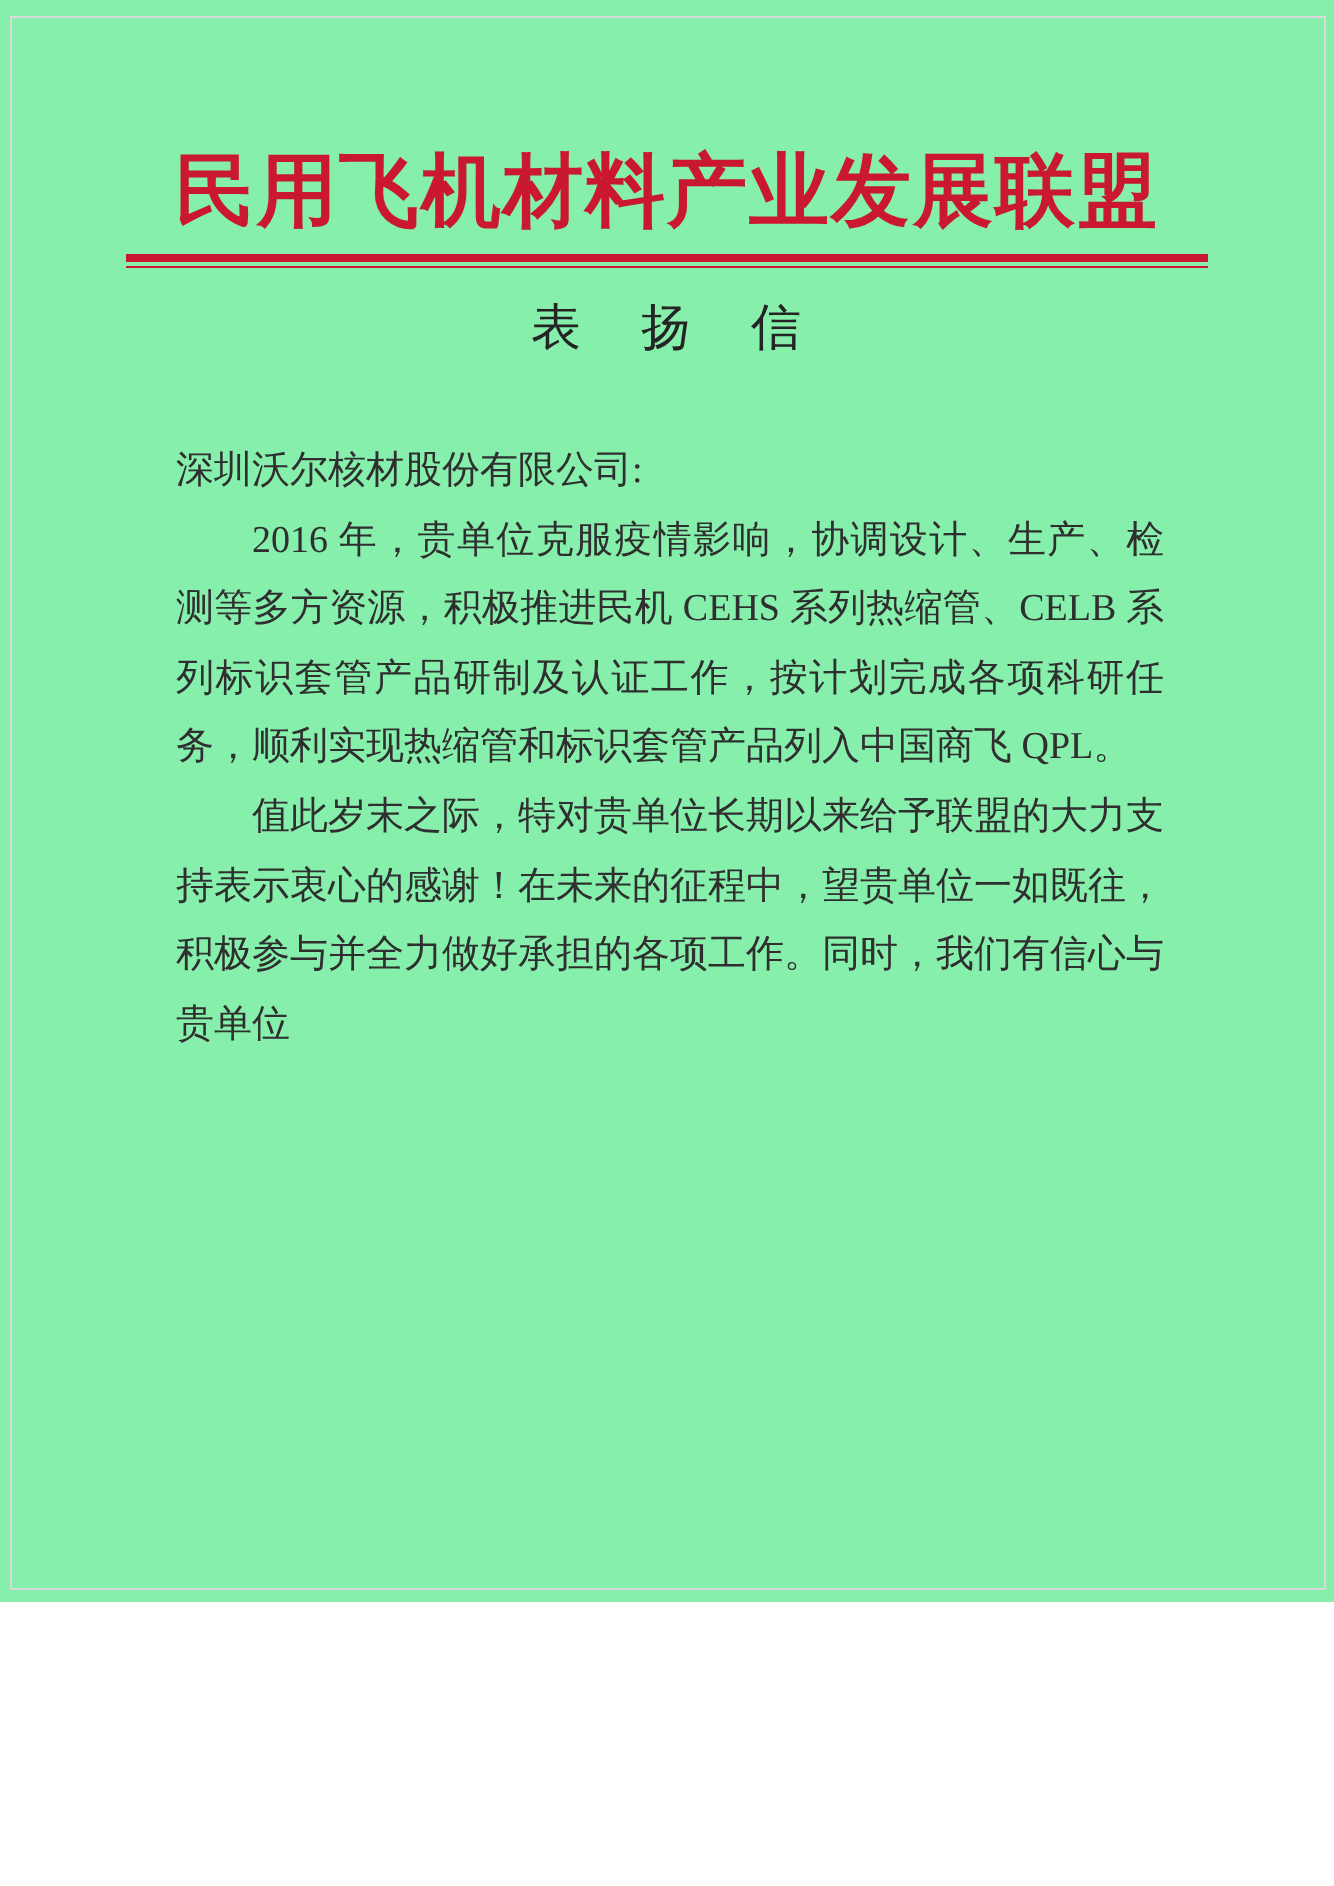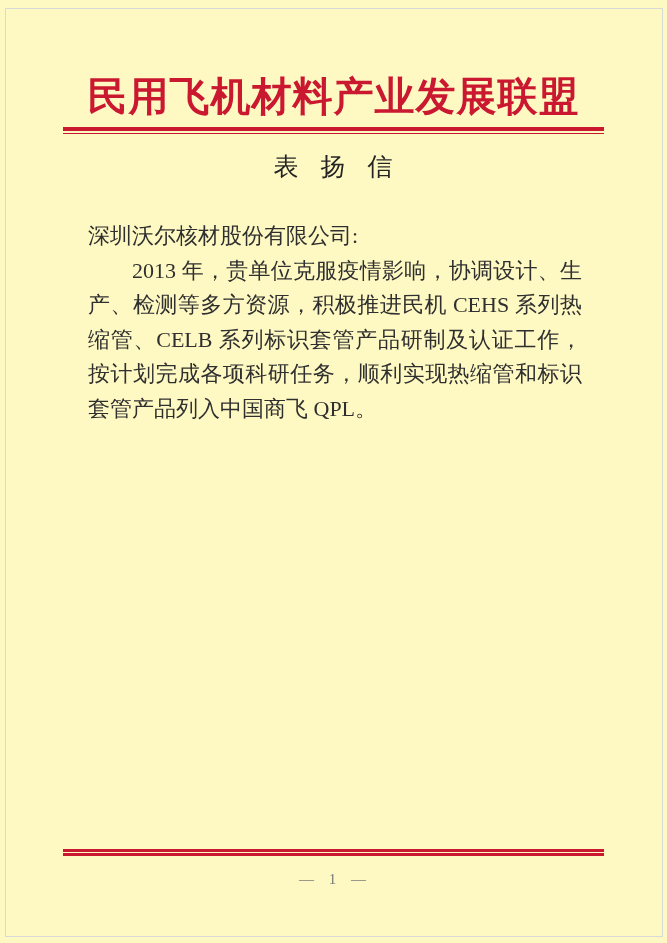--- a/index.html
+++ b/index.html
@@ -10,22 +10,22 @@
   }
   * { box-sizing: border-box; }
   html, body {
     margin: 0;
     padding: 0;
     background: #ffffff;
   }
   .canvas {
     position: relative;
     width: 667px;
-    height: 943px;
-    background: #fef9c3;
+    height: 801px;
+    background: #86efac;
     overflow: hidden;
     font-family: "Liberation Serif", "DejaVu Serif", serif;
   }
   .page-frame {
     position: absolute;
     left: 5px;
     top: 8px;
     right: 4px;
     bottom: 6px;
     border: 1px solid var(--page-border);
@@ -54,34 +54,34 @@
   .header-rule .rule-thick { height: 3.5px; background: var(--accent-red); }
   .header-rule .rule-gap   { height: 2px; background: transparent; }
   .header-rule .rule-thin  { height: 1.5px; background: var(--accent-red); }
   .letter-title {
     position: absolute;
     top: 150px;
     left: 0;
     width: 100%;
     margin: 0;
     text-align: center;
-    font-family: Liberation Sans, sans-serif;
+    font-family: Liberation Mono, monospace;
     font-weight: 500;
     font-size: 25px;
     line-height: 32px;
     word-spacing: 13px;
     letter-spacing: 1px;
     color: #242424;
   }
   .letter-body {
     position: absolute;
     left: 88px;
     top: 219px;
     width: 494px;
-    font-size: 22px;
+    font-size: 19px;
     line-height: 34.6px;
     color: var(--body-text);
     text-align: justify;
   }
   .letter-body p { margin: 0; }
   .letter-body p.indent { text-indent: 2em; }
   .footer-rule {
     position: absolute;
     left: 63px;
     top: 849px;
@@ -115,21 +115,22 @@
   <div class="header-rule">
     <div class="rule-thick"></div>
     <div class="rule-gap"></div>
     <div class="rule-thin"></div>
   </div>
 
   <h2 class="letter-title">表 扬 信</h2>
 
   <div class="letter-body">
     <p class="salutation">深圳沃尔核材股份有限公司:</p>
-    <p class="indent">2013 年，贵单位克服疫情影响，协调设计、生产、检测等多方资源，积极推进民机 CEHS 系列热缩管、CELB 系列标识套管产品研制及认证工作，按计划完成各项科研任务，顺利实现热缩管和标识套管产品列入中国商飞 QPL。</p>
+    <p class="indent">2016 年，贵单位克服疫情影响，协调设计、生产、检测等多方资源，积极推进民机 CEHS 系列热缩管、CELB 系列标识套管产品研制及认证工作，按计划完成各项科研任务，顺利实现热缩管和标识套管产品列入中国商飞 QPL。</p>
+    <p class="indent">值此岁末之际，特对贵单位长期以来给予联盟的大力支持表示衷心的感谢！在未来的征程中，望贵单位一如既往，积极参与并全力做好承担的各项工作。同时，我们有信心与贵单位</p>
   </div>
 
   <div class="footer-rule">
     <div class="rule-a"></div>
     <div class="rule-b"></div>
     <div class="rule-c"></div>
   </div>
 
   <div class="page-number">— 1 —</div>
 

